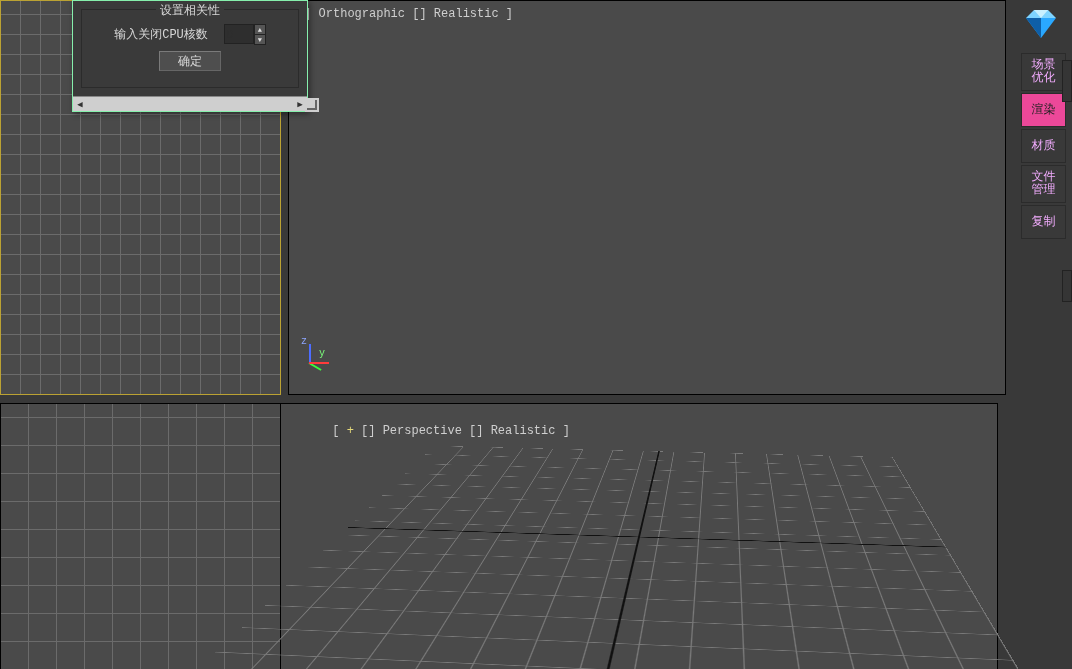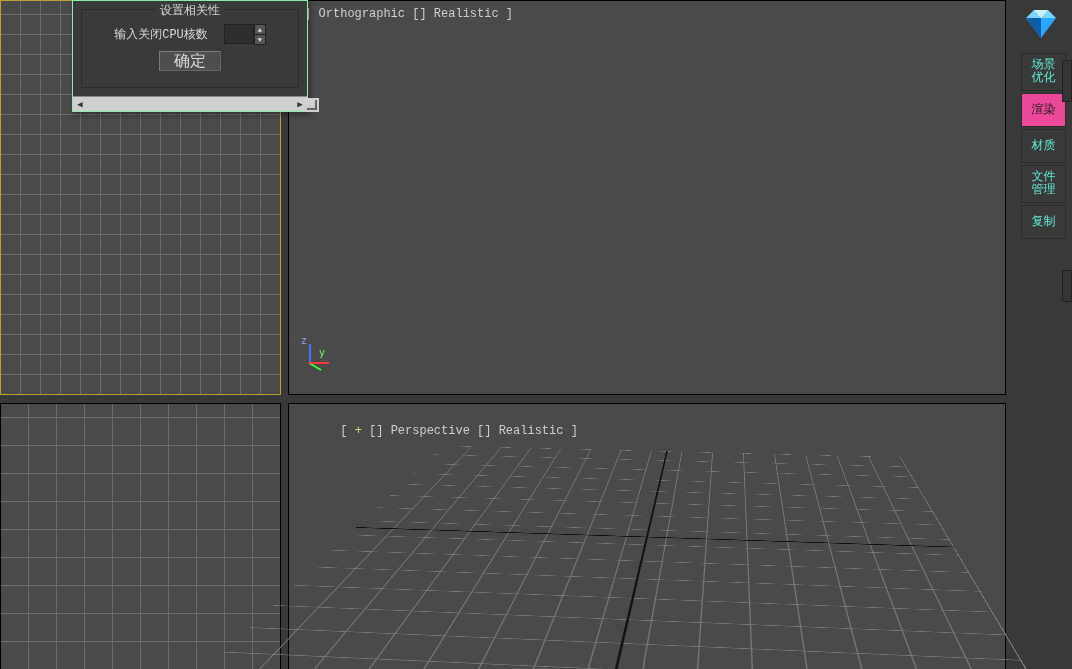--- a/index.html
+++ b/index.html
@@ -2,21 +2,21 @@
 <html><head>
 <meta charset="utf-8">
 <style>
 html,body{margin:0;padding:0;width:1072px;height:669px;background:#393939;overflow:hidden;font-family:SimSun,"Courier New",monospace;font-size:12px;color:#c8c8c8}
 
 .viewports{position:absolute;left:0;top:0;width:1006px;height:669px}
 .vp{position:absolute;background:#4a4a4a;border:1px solid #000}
 .vp-tl{left:0;top:0;width:279px;height:393px;border:1px solid #bba233}
 .vp-tr{left:288;top:0;width:716px;height:393px}
 .vp-bl{left:0;top:403px;width:279px;height:265px}
-.vp-br{left:288px;top:403px;width:716px;height:265px}
+.vp-br{left:280px;top:403px;width:716px;height:265px}
 .vp-tr{left:288px}
 
 .grid-tl{position:absolute;inset:0;background:
  repeating-linear-gradient(0deg,transparent,transparent 19px,#6b6b6b 19px,#6b6b6b 20px),
  repeating-linear-gradient(90deg,transparent,transparent 19px,#6b6b6b 19px,#6b6b6b 20px);
  background-color:#4a4a4a}
 .grid-bl{position:absolute;inset:0;background:
  repeating-linear-gradient(0deg,transparent,transparent 27px,#6b6b6b 27px,#6b6b6b 28px),
  repeating-linear-gradient(90deg,transparent,transparent 27px,#6b6b6b 27px,#6b6b6b 28px);
  background-color:#4a4a4a}
@@ -44,30 +44,30 @@
 .dlg-body{padding:8px}
 .fieldset{border:1px solid #2b2b2b;margin:0;padding:14px 8px 10px;position:relative}
 .legend{position:absolute;top:-8px;left:50%;transform:translateX(-50%);background:#3a3a3a;padding:0 4px;color:#d8d8d8;font-size:12px}
 .row{display:flex;align-items:center;justify-content:center;gap:16px;margin-bottom:6px}
 .lbl{font-size:12px;color:#d8d8d8}
 .spin-wrap{display:flex}
 .spin-wrap input{width:24px;height:18px;background:#2e2e2e;border:1px solid #222;color:#2e2e2e;font-size:11px;padding:0 2px}
 .spin-btns{display:flex;flex-direction:column;border:1px solid #222}
 .spin-btns span{width:10px;height:9px;background:#555;display:flex;align-items:center;justify-content:center;font-size:7px;color:#ddd;border-bottom:1px solid #222;cursor:pointer}
 .spin-btns span:last-child{border-bottom:none}
-.btn{width:60px;height:18px;background:#4e4e4e;border:1px solid #666;border-top-color:#7a7a7a;border-left-color:#7a7a7a;color:#d8d8d8;font-size:16px;display:flex;align-items:center;justify-content:center;cursor:pointer}
+.btn{width:60px;height:18px;background:#4e4e4e;border:1px solid #666;border-top-color:#7a7a7a;border-left-color:#7a7a7a;color:#d8d8d8;font-size:12px;display:flex;align-items:center;justify-content:center;cursor:pointer}
 .dlg-scroll{height:14px;background:#cfcfcf;border-top:1px solid #888;display:flex;align-items:center;justify-content:space-between}
 .dlg-scroll .arr{width:14px;height:12px;display:flex;align-items:center;justify-content:center;font-size:9px;color:#333}
 .dlg-resize{position:absolute;right:-12px;bottom:-1px;width:14px;height:14px;background:#cfcfcf;display:flex;align-items:center;justify-content:center}
 .dlg-resize::after{content:"";width:8px;height:8px;border-right:2px solid #666;border-bottom:2px solid #666}
 
 
 .side{position:absolute;right:0;top:0;width:63px;height:669px;display:flex;flex-direction:column;align-items:stretch}
 .gem{width:42px;height:42px;margin:4px auto 6px;display:flex;align-items:center;justify-content:center}
-.side-btn{height:32px;display:flex;align-items:center;justify-content:center;font-size:12px;color:#5eead4;border:1px solid #2b2b2b;margin:1px 6px 1px 12px;cursor:pointer;text-align:center;line-height:13px}
+.side-btn{height:32px;display:flex;align-items:center;justify-content:center;font-size:12px;color:#f0abfc;border:1px solid #2b2b2b;margin:1px 6px 1px 12px;cursor:pointer;text-align:center;line-height:13px}
 .side-btn.active{background:#ec4899;color:#222}
 .side-btn.tall{height:36px}
 .side-right-strip{position:absolute;right:0;top:0;width:8px;height:669px;}
 .slit{position:absolute;right:0;width:8px;background:#353535;border:1px solid #222}
 </style>
 </head>
 <body>
 
 <div class="viewports">
   <div class="vp vp-tl">

